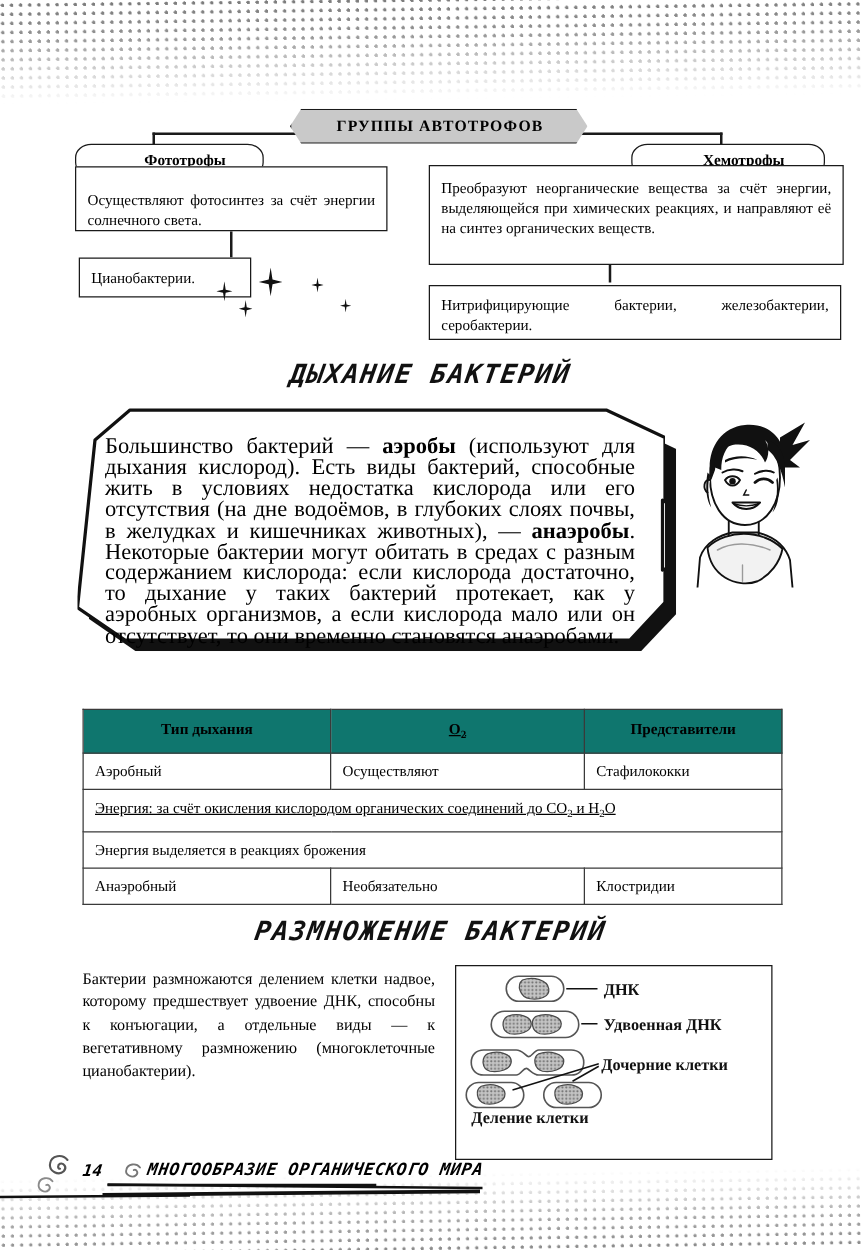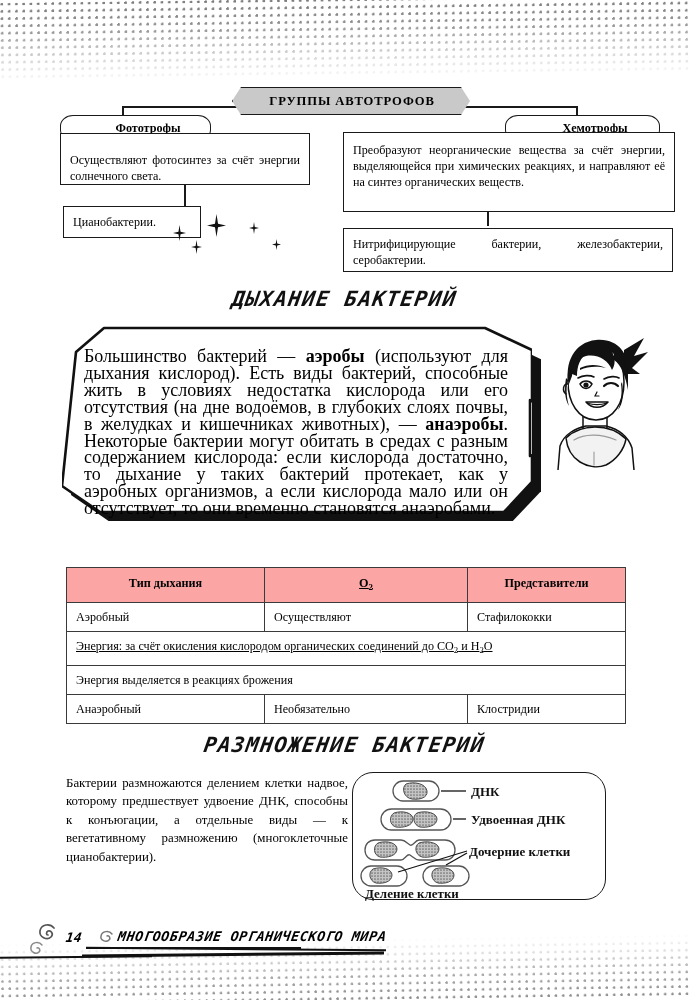--- a/index.html
+++ b/index.html
@@ -94,30 +94,30 @@
     font-size:18px;line-height:16.9px;text-align:justify;
   }
   #bubble-text b{font-weight:bold;}
 
   
   #tbl{position:absolute;left:66px;top:567px;width:560px;border-collapse:collapse;}
   #tbl td,#tbl th{
     border:1.4px solid #3a3a3a;padding:6px 9px;
     font-size:12.1px;line-height:16px;text-align:left;vertical-align:top;
   }
-  #tbl th{background:#fca5a5;text-align:center;font-weight:bold;font-size:12.2px;padding:7px 6px;}
+  #tbl th{background:#0f766e;text-align:center;font-weight:bold;font-size:12.2px;padding:7px 6px;}
   #tbl td.wide{text-align:justify;text-decoration:underline;}
   sub{font-size:.72em;}
 
   
   #repro-text{
     position:absolute;left:66px;top:774px;width:282px;
     font-size:12.9px;line-height:18.4px;text-align:justify;
   }
-  #dna-box{position:absolute;left:352px;top:772px;width:254px;height:128px;border-radius:21px;}
+  #dna-box{position:absolute;left:364px;top:772px;width:254px;height:156px;}
   #dna-svg{display:block;}
 
   
   #footer{position:absolute;left:0;top:918px;width:689px;height:48px;}
   #page-num{
     position:absolute;left:66px;top:12px;
     font-family:"DejaVu Sans Mono",monospace;font-weight:bold;font-style:italic;
     font-size:13px;transform:skewX(-8deg);
   }
   #footer-title{

